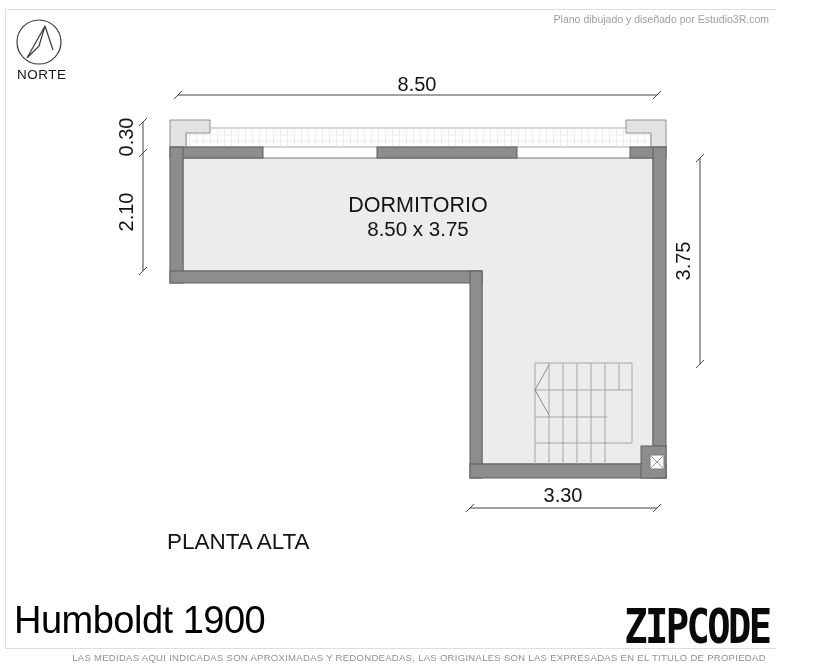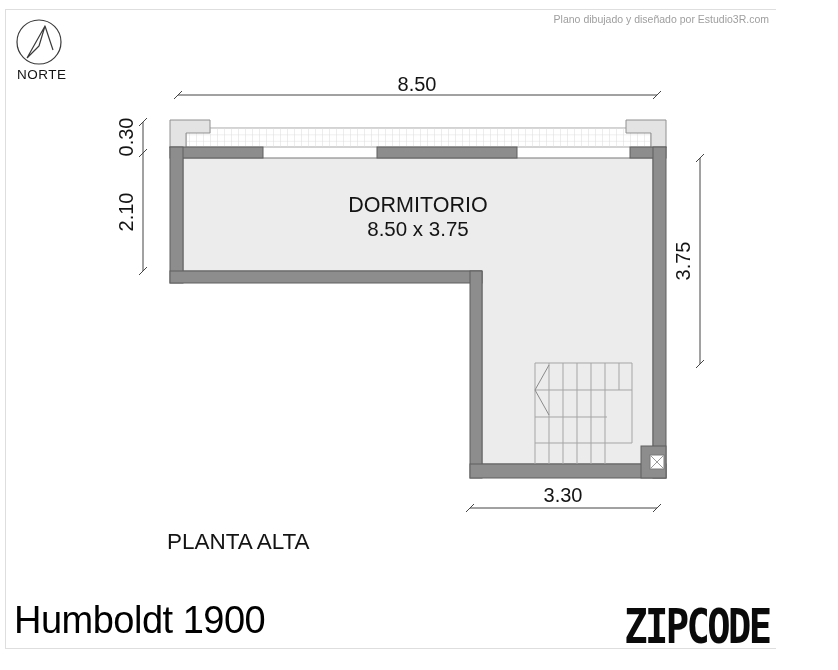--- a/index.html
+++ b/index.html
@@ -121,14 +121,15 @@
 
     <g>
       <text x="418" y="212" font-size="21.5" text-anchor="middle">DORMITORIO</text>
       <text x="418" y="236" font-size="20.5" text-anchor="middle">8.50 x 3.75</text>
       <text x="167" y="549" font-size="22.5" text-anchor="start">PLANTA ALTA</text>
     </g>
   </svg>
 
   <div class="title">Humboldt 1900</div>
   <div class="brand">ZIPCODE</div>
+  <div class="disclaimer">LAS MEDIDAS AQUI INDICADAS SON APROXIMADAS Y REDONDEADAS, LAS ORIGINALES SON LAS EXPRESADAS EN EL TITULO DE PROPIEDAD</div>
 
 </div>
 
 </body></html>

